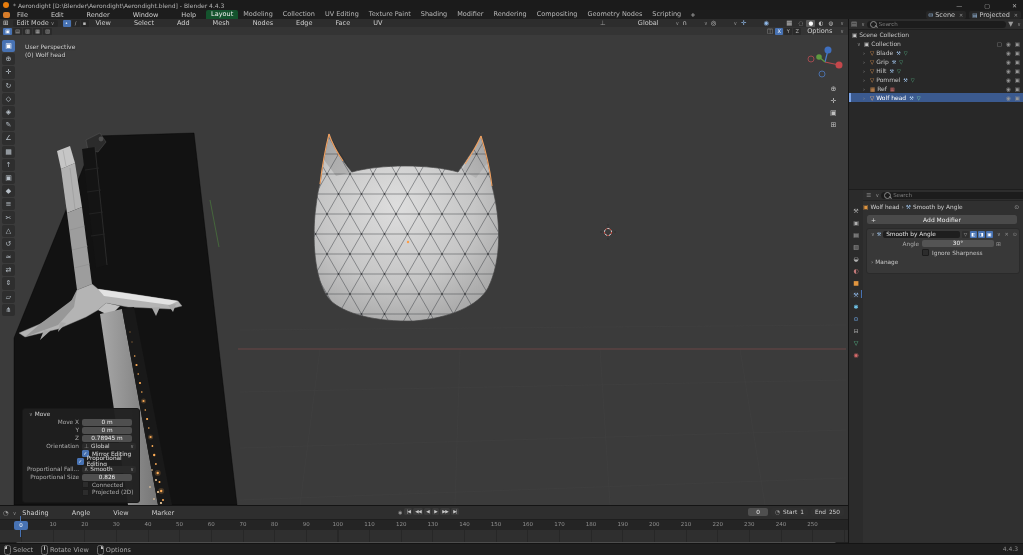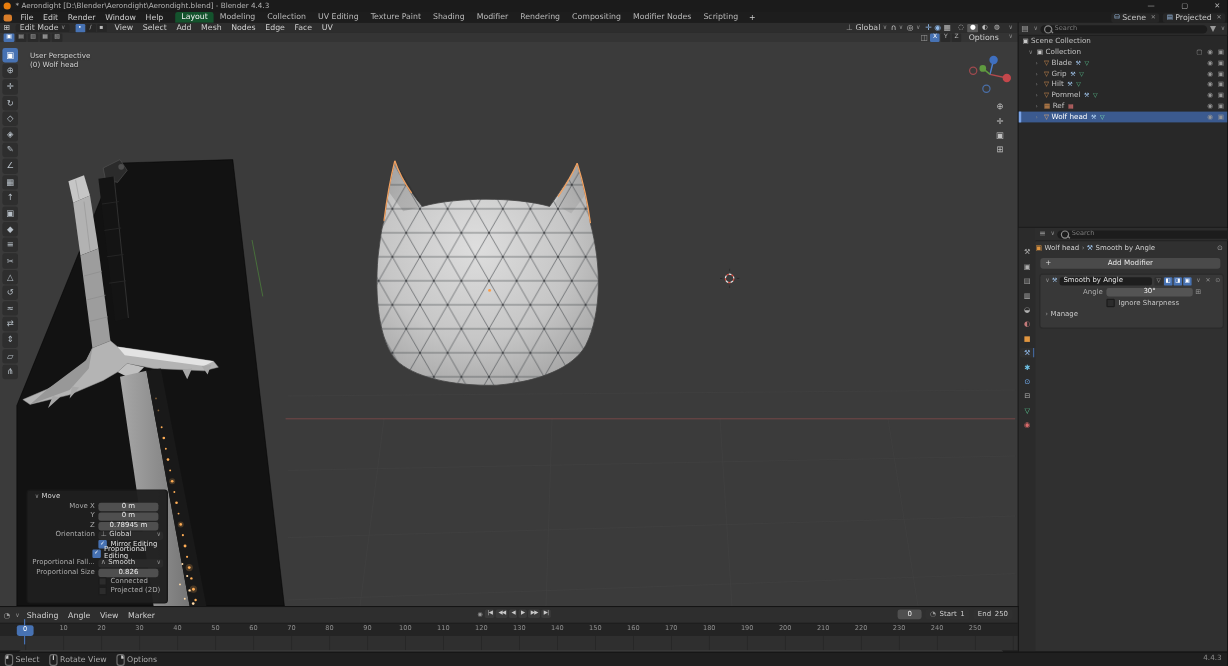--- a/index.html
+++ b/index.html
@@ -1,20 +1,20 @@
 <!DOCTYPE html>
 <html><head>
 <meta charset="utf-8">
 <style>
   html,body{margin:0;padding:0;background:#000;}
   #app{position:relative;width:1023px;height:555px;background:#1d1d1d;
        font-family:"DejaVu Sans",sans-serif;color:#c8c8c8;font-size:6.5px;
        overflow:hidden;-webkit-font-smoothing:antialiased;}
   .abs{position:absolute;}
-  .row{display:flex;align-items:center;}
+  .row{display:flex;align-items:center;gap:15px;}
   .dim{color:#9a9a9a;}
   .caret{color:#8f8f8f;font-size:5px;margin-left:2px;}
   
   #titlebar{left:0;top:0;width:1023px;height:10px;background:#1b1b1b;display:flex;align-items:center;}
   #titlebar .logo{width:6px;height:6px;border-radius:50%;background:#e87d0d;margin:0 4px 0 3px;}
   #titlebar .title{font-size:6px;color:#b5b5b5;}
   #winbtns{position:absolute;right:6px;top:0;height:10px;display:flex;gap:22px;align-items:center;color:#b5b5b5;font-size:6px;}
   
   #topbar{left:0;top:10px;width:1023px;height:9px;background:#1d1d1d;display:flex;align-items:center;border-bottom:1px solid #141414;}
   #topbar .logo2{width:7px;height:6px;margin:0 3px 0 3px;background:#d87d2a;border-radius:2px;}
@@ -162,21 +162,21 @@
 
     <span class="wstab active">Layout</span>
         <span class="wstab">Modeling</span>
         <span class="wstab">Collection</span>
         <span class="wstab">UV Editing</span>
         <span class="wstab">Texture Paint</span>
         <span class="wstab">Shading</span>
         <span class="wstab">Modifier</span>
         <span class="wstab">Rendering</span>
         <span class="wstab">Compositing</span>
-        <span class="wstab">Modifier Nodes</span>
+        <span class="wstab">Geometry Nodes</span>
         <span class="wstab">Scripting</span>
       </span>
     <span class="menuitem dim">+</span>
   </div>
   <div id="topbar-right">
     <span class="pill">
       <span class="ic">⛁</span>
       <span>Scene</span>
       <span class="caret">✕</span>
     </span>

